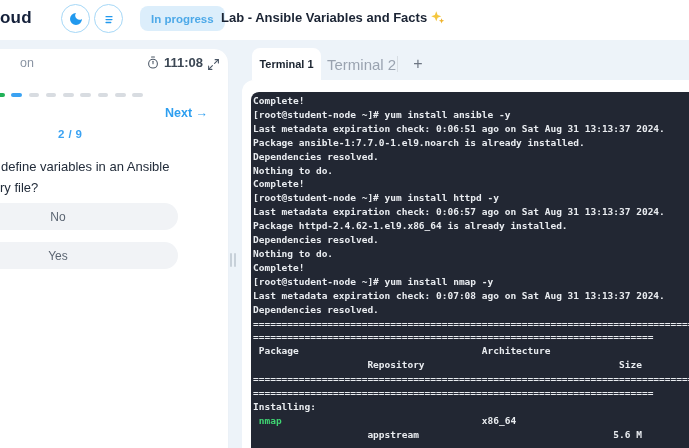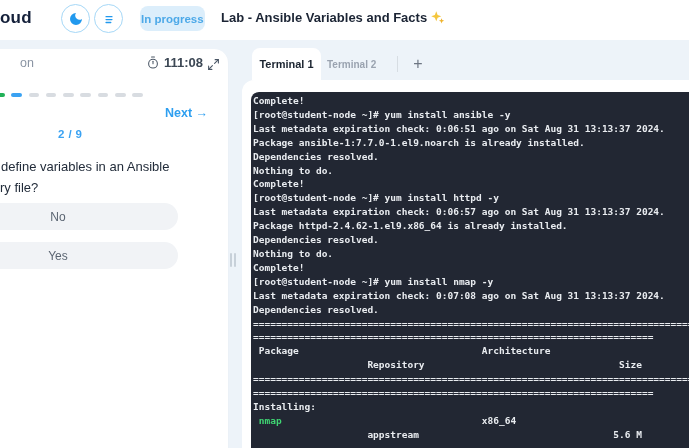--- a/index.html
+++ b/index.html
@@ -6,21 +6,21 @@
   body{width:689px;height:448px;overflow:hidden;font-family:"Liberation Sans",sans-serif;}
   .page{position:relative;width:689px;height:448px;background:var(--page-bg,#edf3f9);overflow:hidden;}
 
   
   .topbar{position:absolute;left:0;top:0;width:689px;height:40px;background:#ffffff;}
   .logo{position:absolute;left:0;top:8px;font-size:17px;font-weight:700;color:#14203a;letter-spacing:.2px;}
   .circle-btn{position:absolute;top:4px;width:29px;height:29px;border:1.5px solid #a6d8f7;border-radius:50%;
     background:#fff;display:flex;align-items:center;justify-content:center;box-sizing:border-box;cursor:pointer;}
   .circle-btn.moon{left:61px;}
   .circle-btn.menu{left:94px;}
-  .badge{position:absolute;left:140px;top:6px;height:25px;padding:0 1px;border-radius:8px;
+  .badge{position:absolute;left:140px;top:6px;height:25px;padding:0 11px;border-radius:8px;
     background:var(--badge-bg,#dceefb);color:var(--badge-fg,#4da9e8);font-size:11.5px;font-weight:600;
     display:flex;align-items:center;}
   .lab-title{position:absolute;left:221px;top:10px;display:flex;align-items:center;gap:3px;
     font-size:13px;font-weight:600;color:#1b2434;}
 
   
   .quiz-card{position:absolute;left:-60px;top:49px;width:288px;height:440px;background:#fff;
     border-radius:14px;box-shadow:0 1px 2px rgba(30,50,80,.04);}
   .quiz-head-frag{position:absolute;left:20px;top:56px;font-size:12.5px;color:#8a94a3;}
   .timer{position:absolute;left:146px;top:55px;display:flex;align-items:center;gap:4px;}
@@ -40,21 +40,21 @@
 
   
   .handle{position:absolute;left:230px;top:253px;display:flex;gap:2px;cursor:col-resize;}
   .handle span{width:2px;height:14px;background:#c7d0d9;border-radius:1px;}
 
   
   .right-card{position:absolute;left:242px;top:80px;width:470px;height:390px;background:#fff;border-radius:12px;}
   .tab-active{position:absolute;left:252px;top:48px;width:69px;height:32px;background:#fff;border-radius:8px 8px 0 0;
     display:flex;align-items:center;justify-content:center;font-size:11px;font-weight:700;color:#1b2430;cursor:pointer;}
   .tab-inactive{position:absolute;left:327px;top:48px;height:32px;display:flex;align-items:center;
-    font-size:10px;color:#9aa3b0;cursor:pointer;font-weight:bold;}
+    font-size:15px;color:#9aa3b0;cursor:pointer;}
   .tab-divider{position:absolute;left:397px;top:56px;width:1px;height:16px;background:#d7dde3;}
   .add-tab{position:absolute;left:407px;top:52px;width:22px;height:24px;display:flex;align-items:center;justify-content:center;
     font-size:16px;color:#6d7683;cursor:pointer;}
 
   
   .terminal{position:absolute;left:251px;top:92px;width:438px;height:356px;background:var(--term-bg,#222733);
     border-radius:8px 0 0 0;padding:2px 0 16px 2px;box-sizing:border-box;overflow:hidden;}
   .t-line{white-space:pre;font-family:"DejaVu Sans Mono",monospace;font-size:9.5px;font-weight:700;
     line-height:13.9px;color:#e9ecf0;}
   .t-line .g{color:var(--term-green,#3fd573);}

